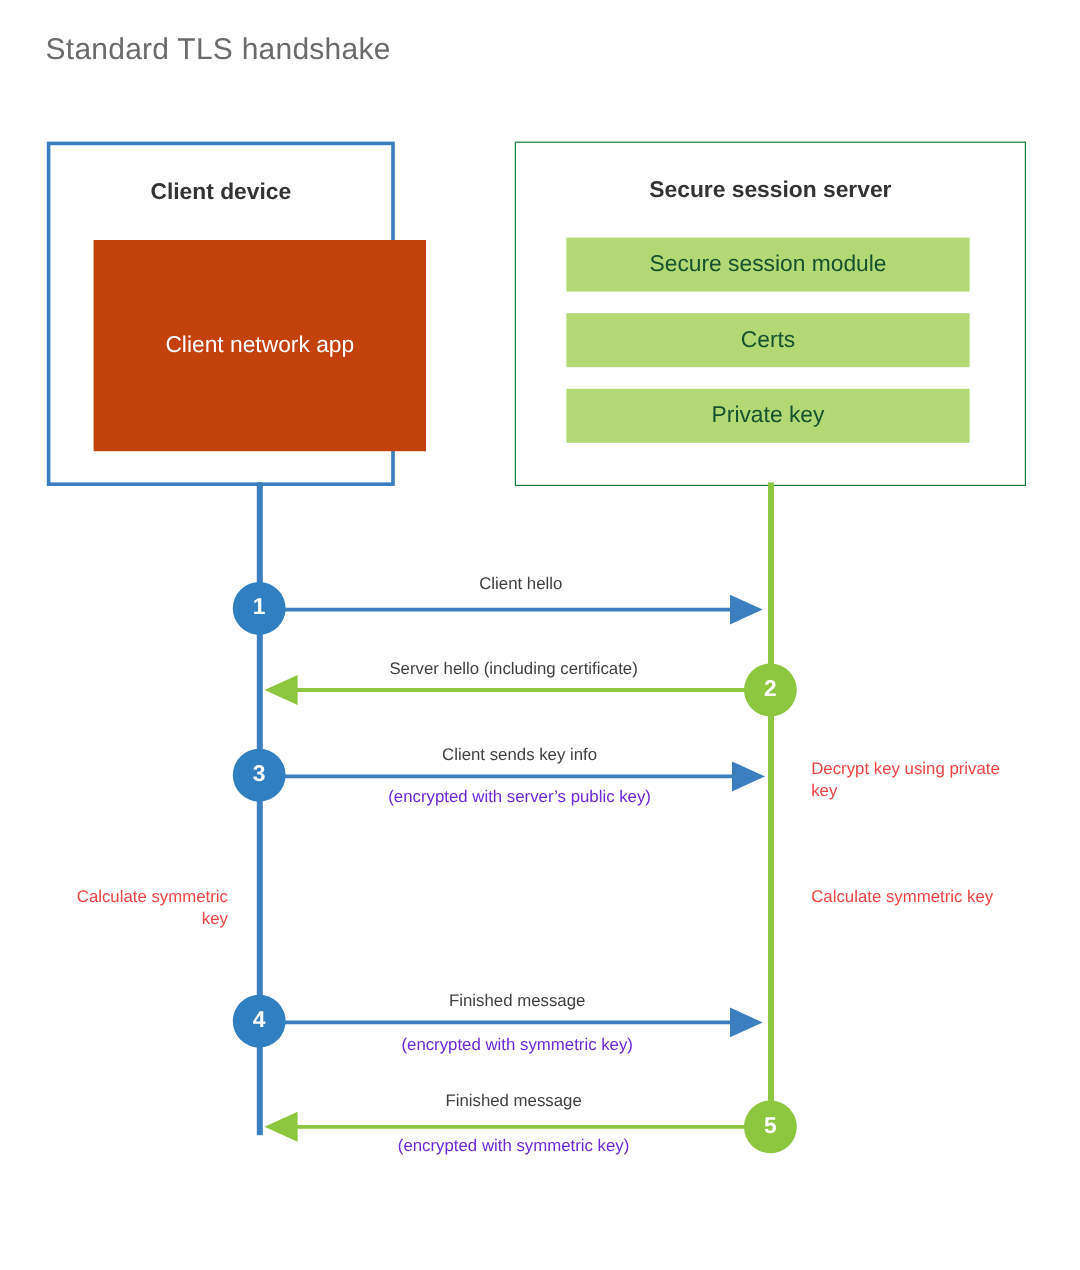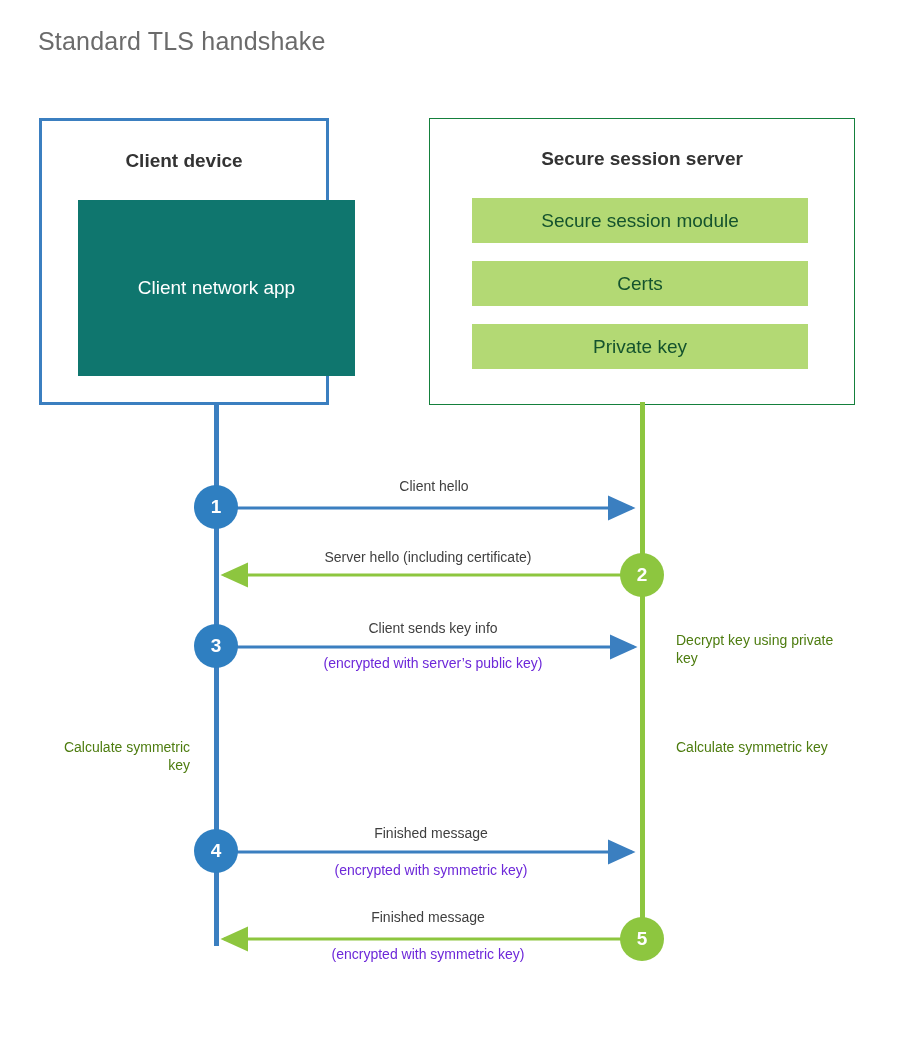--- a/index.html
+++ b/index.html
@@ -57,21 +57,21 @@
     white-space: nowrap;
   }
 
   
   #client-app-block {
     position: absolute;
     left: 36px;
     top: 79px;
     width: 277px;
     height: 176px;
-    background: #0f766e;
+    background: #c2410c;
     color: #ffffff;
     font-size: 19px;
     line-height: 28px;
     display: flex;
     align-items: center;
     justify-content: center;
     text-align: left;
     box-sizing: border-box;
     padding: 0 12px;
   }
@@ -155,21 +155,21 @@
     position: absolute;
     font-size: 14px;
     color: #6d28d9;
     text-align: center;
     white-space: nowrap;
   }
   .side-note {
     position: absolute;
     font-size: 14px;
     line-height: 18px;
-    color: #4d7c0f;
+    color: #ef4444;
   }
   .side-note.right-align { text-align: right; }
 
   
   #msg-1-main    { left: 228px; top: 478px; width: 412px; }
   #msg-2-main    { left: 222px; top: 549px; width: 412px; }
   #msg-3-main    { left: 228px; top: 620px; width: 410px; }
   #msg-3-sub     { left: 228px; top: 655px; width: 410px; }
   #note-decrypt  { left: 676px; top: 631px; width: 180px; }
   #note-calc-client { left: 62px;  top: 738px; width: 128px; }

